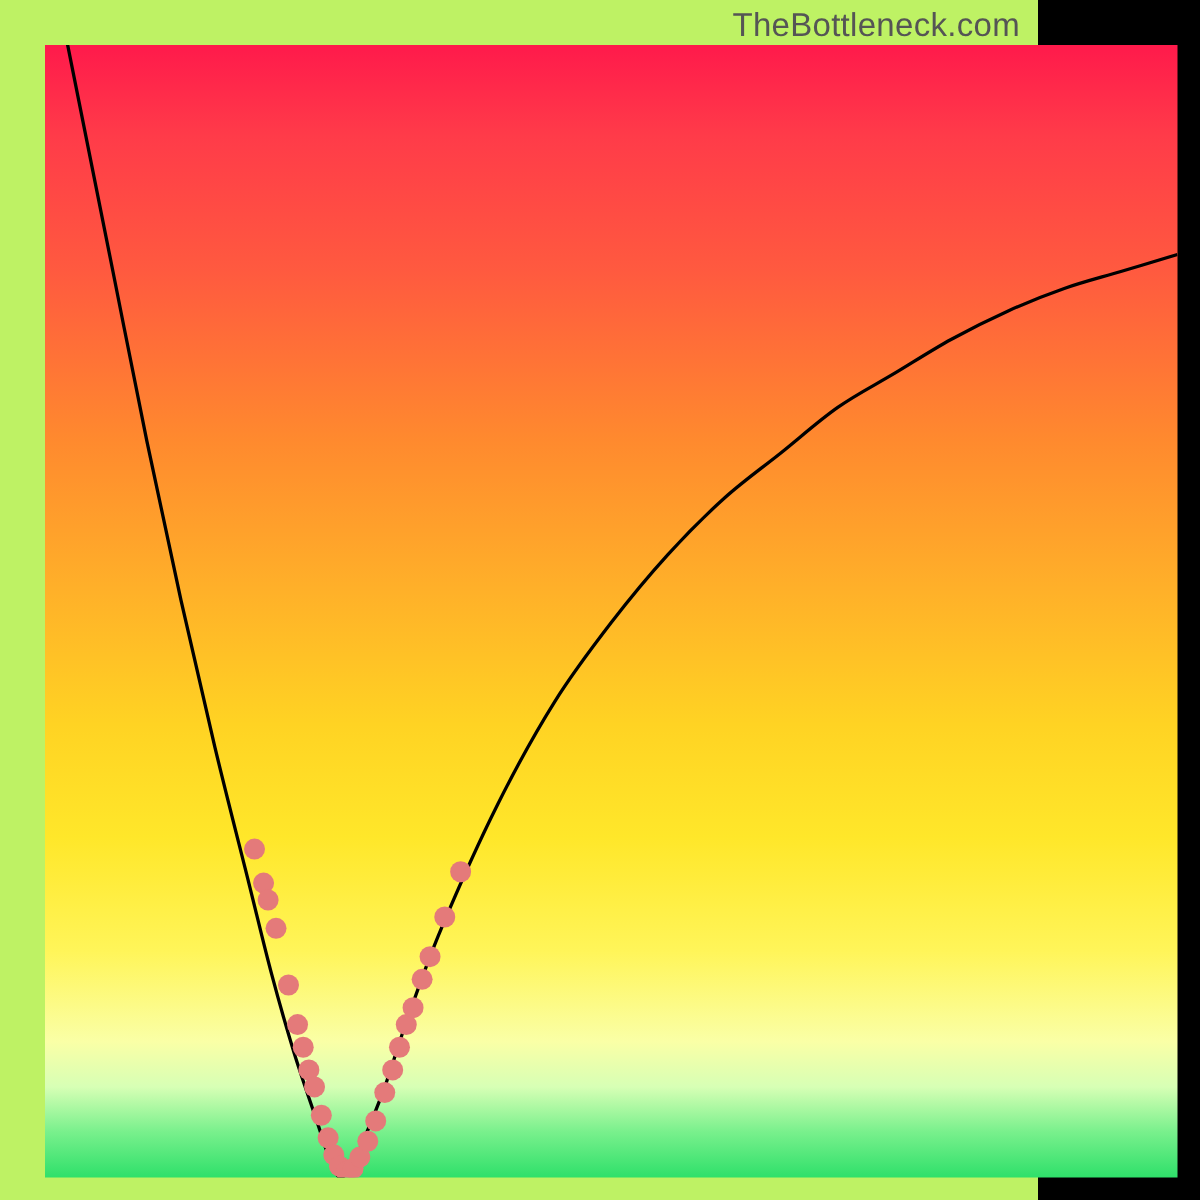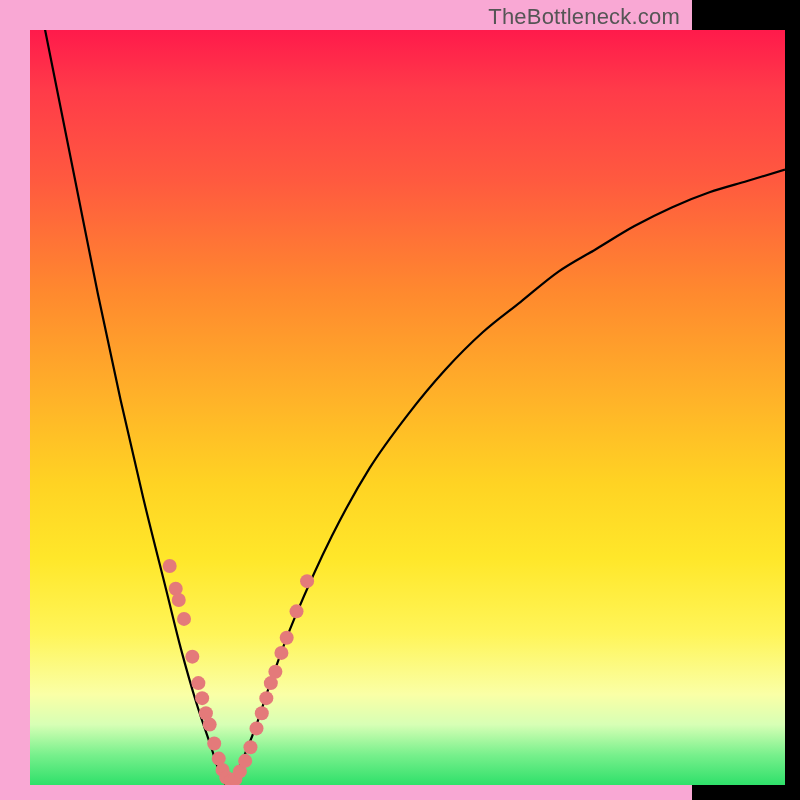--- a/index.html
+++ b/index.html
@@ -9,21 +9,21 @@
     height: 800px;
     overflow: hidden;
     background: #000;
     font-family: Arial, Helvetica, sans-serif;
   }
   .frame {
     position: absolute;
     left: 0; top: 0;
     width: 692px;
     height: 800px;
-    background: #f9a8d4;
+    background: #bef264;
   }
   .plot-area {
     position: absolute;
     left: 30px;
     top: 30px;
     width: 755px;
     height: 755px;
     background: linear-gradient(
       to bottom,
       #ff1a4b 0%,

